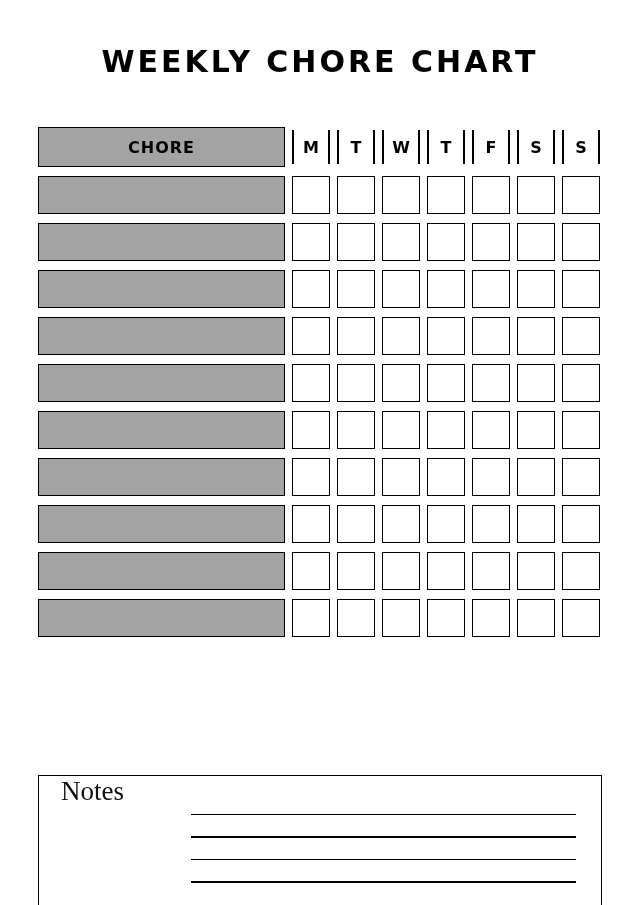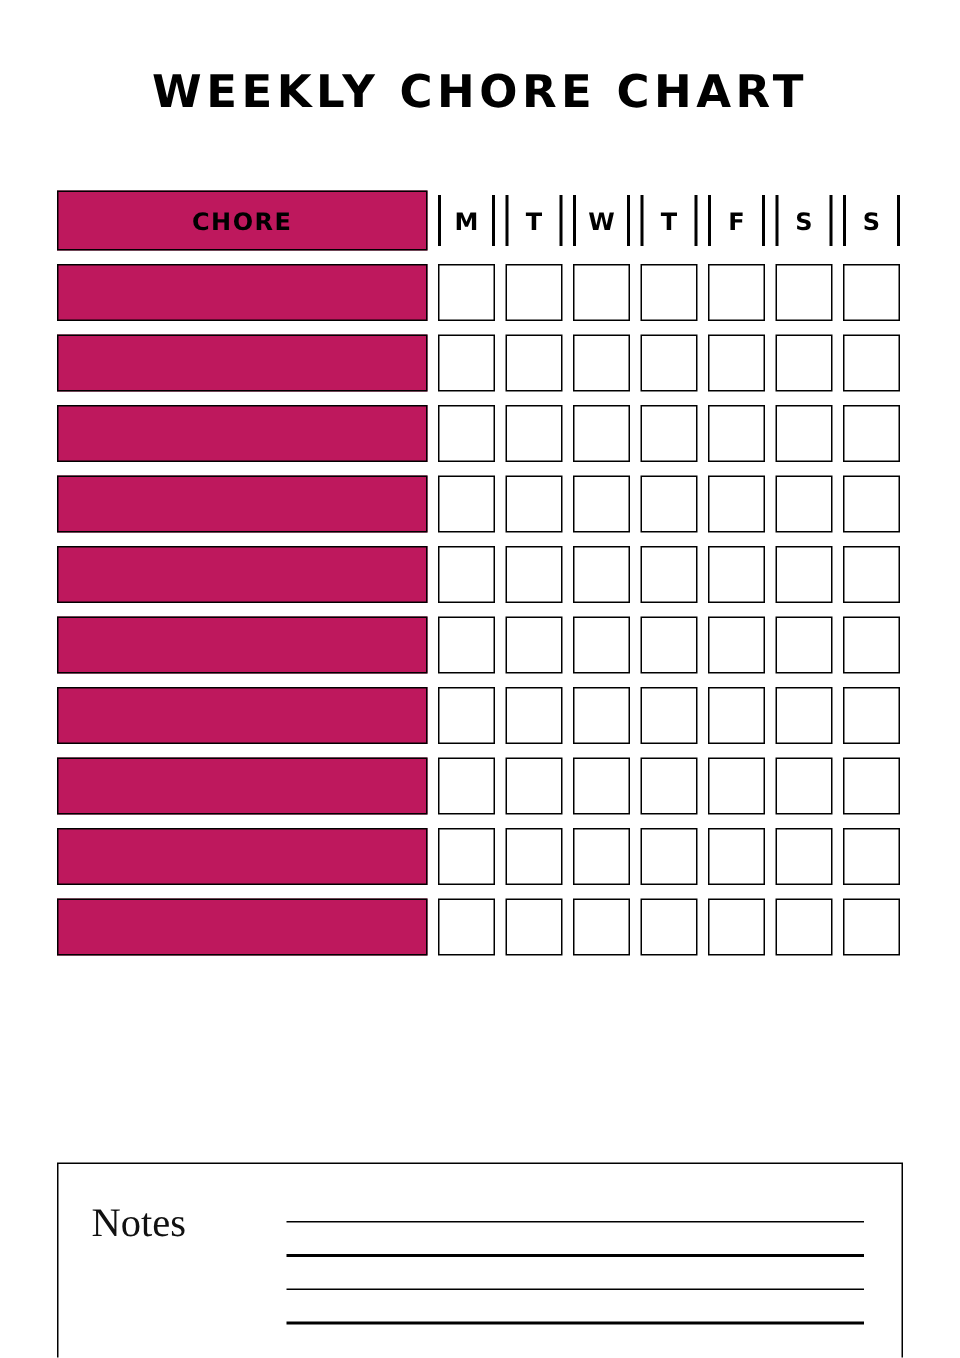--- a/index.html
+++ b/index.html
@@ -40,21 +40,21 @@
     margin-bottom: 9px;
   }
   .chore-cell {
     width: 247px;
     height: 38px;
     border: 1.6px solid #000;
     box-sizing: border-box;
     display: flex;
     align-items: center;
     justify-content: center;
-    background: #be185d;
+    background: #a3a3a3;
     margin-right: 7px;
   }
   .header-row .chore-cell {
     height: 40px;
   }
   .chore-head-label {
     font-family: "DejaVu Sans", sans-serif;
     font-weight: bold;
     font-size: 16px;
     letter-spacing: 1px;
@@ -103,21 +103,21 @@
     left: 38px;
     top: 731px;
     width: 564px;
     height: 144px;
     border: 1.6px solid #000;
     box-sizing: border-box;
   }
   .notes-label {
     position: absolute;
     left: 22px;
-    top: 24px;
+    top: 0;
     font-family: "Liberation Serif", serif;
     font-size: 27px;
     color: #111;
   }
   .notes-lines {
     position: absolute;
     left: 152px;
     top: 38px;
     width: 385px;
   }

